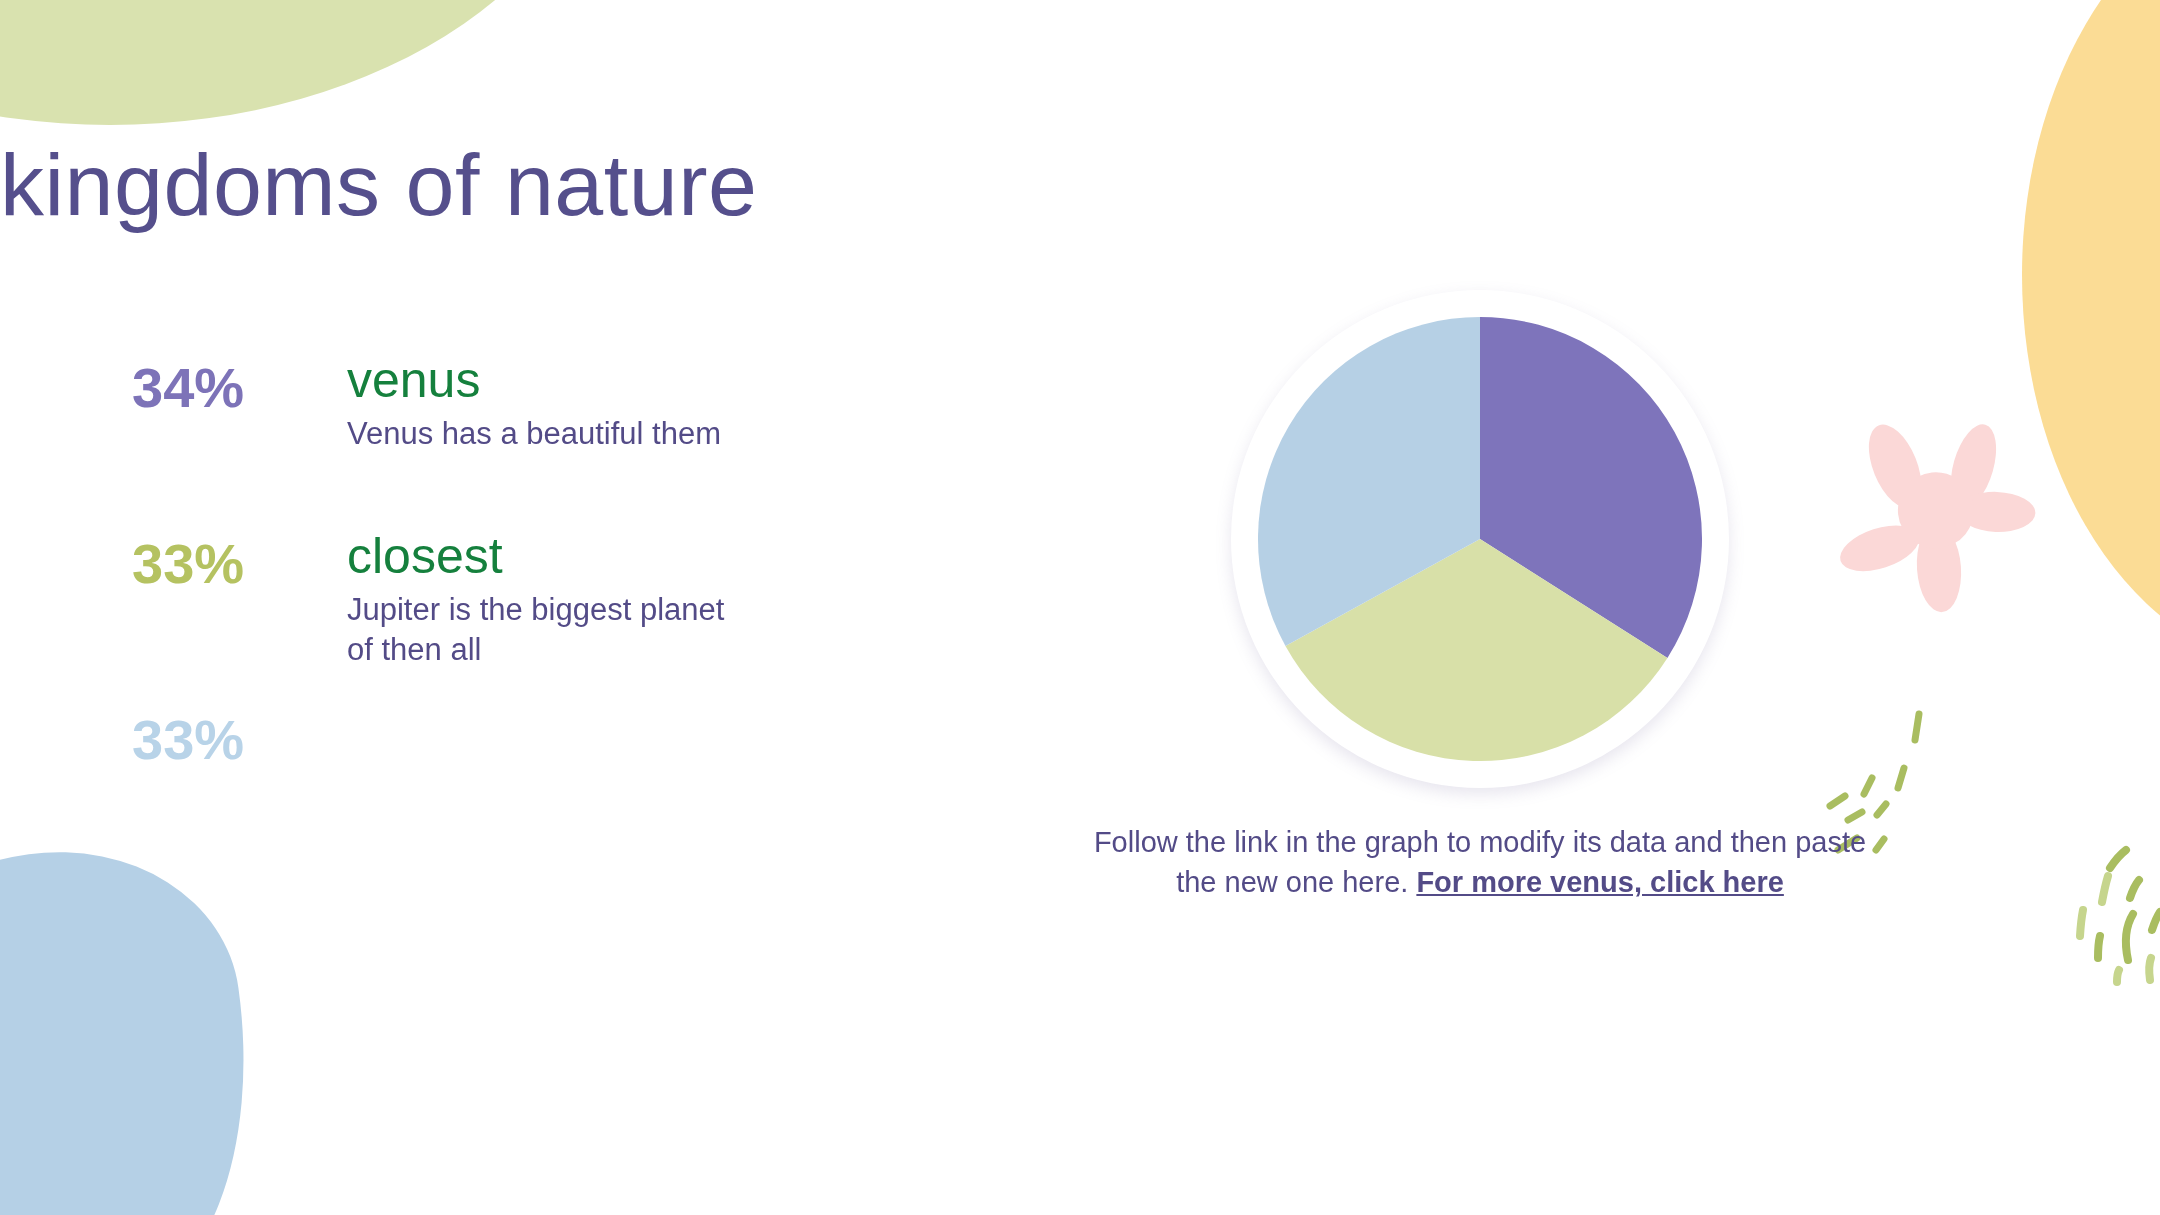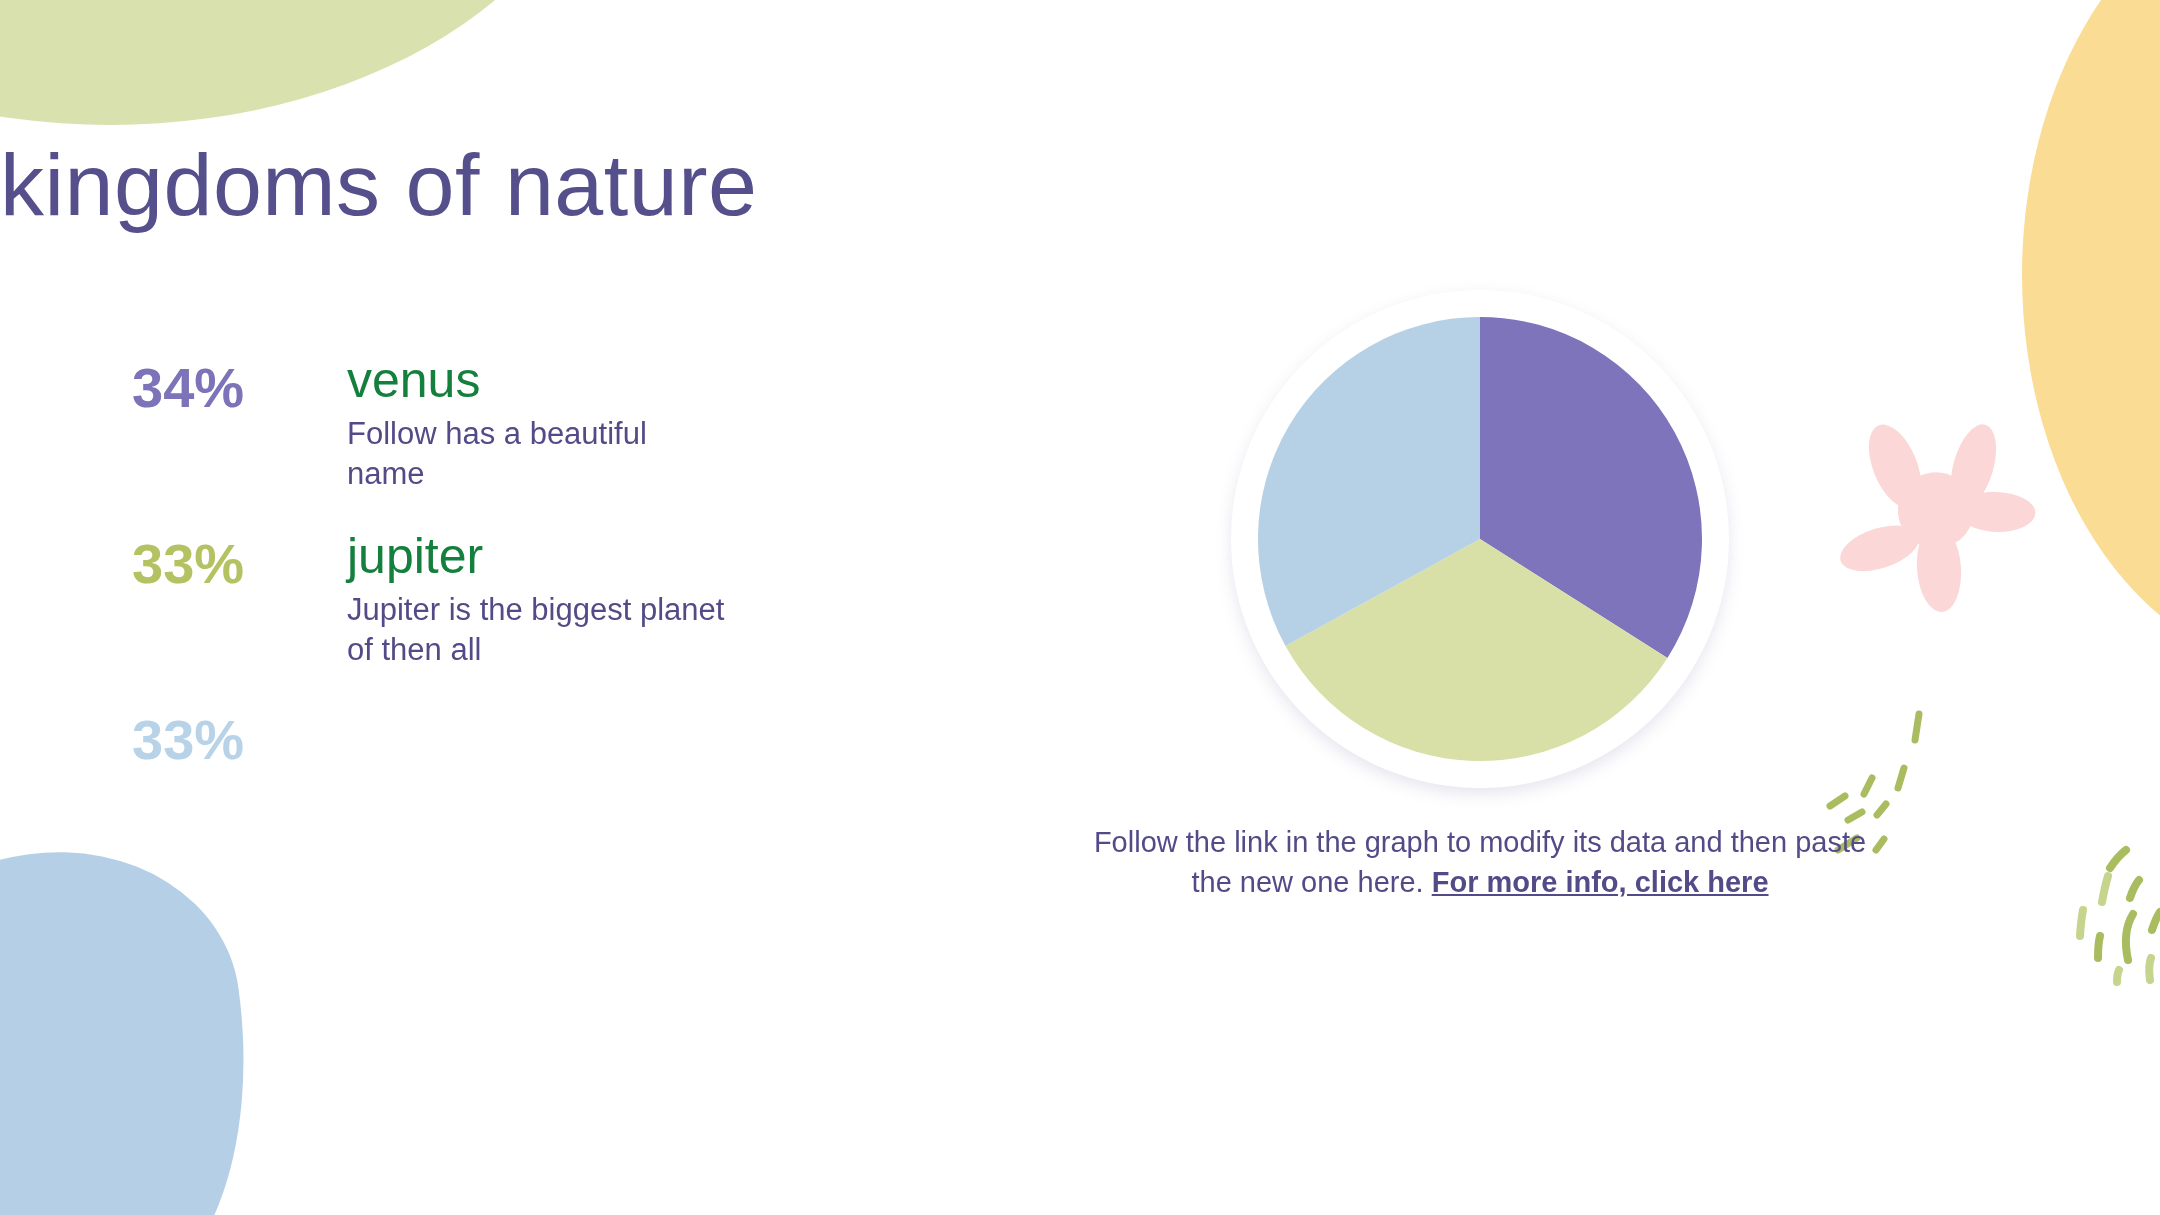--- a/index.html
+++ b/index.html
@@ -206,28 +206,28 @@
   </div>
 
   <h1 id="page-title">kingdoms of nature</h1>
 
   <div id="stats">
 
     <div class="stat-row">
       <div class="stat-pct pct-venus">34%</div>
       <div class="stat-body">
         <div class="stat-name">venus</div>
-        <div class="stat-desc">Follow has a beautiful name</div>
+        <div class="stat-desc">Venus has a beautiful them</div>
       </div>
     </div>
 
     <div class="stat-row">
       <div class="stat-pct pct-jupiter">33%</div>
       <div class="stat-body">
-        <div class="stat-name">jupiter</div>
+        <div class="stat-name">closest</div>
         <div class="stat-desc">Jupiter is the biggest planet of then all</div>
       </div>
     </div>
 
     <div class="stat-row">
       <div class="stat-pct pct-mercury">33%</div>
     </div>
 
   </div>
 
@@ -237,17 +237,17 @@
       <svg id="pie-svg" viewBox="0 0 200 200" xmlns="http://www.w3.org/2000/svg">
         <g id="pie-slices">
             <path d="M 100 100 L 100.000 0.000 A 100 100 0 0 1 184.433 153.583 Z" fill="#7e74bb"></path>
             <path d="M 100 100 L 184.433 153.583 A 100 100 0 0 1 12.369 148.175 Z" fill="#d8e0a8"></path>
             <path d="M 100 100 L 12.369 148.175 A 100 100 0 0 1 100.000 0.000 Z" fill="#b6d0e5"></path>
           </g>
       </svg>
     </div>
 
     <div id="chart-caption">
-      <span>Follow the link in the graph to modify its data and then paste the new one here. </span><span class="link">For more info, click here</span>
+      <span>Follow the link in the graph to modify its data and then paste the new one here. </span><span class="link">For more venus, click here</span>
     </div>
   </div>
 
 </div>
 
 </body></html>

